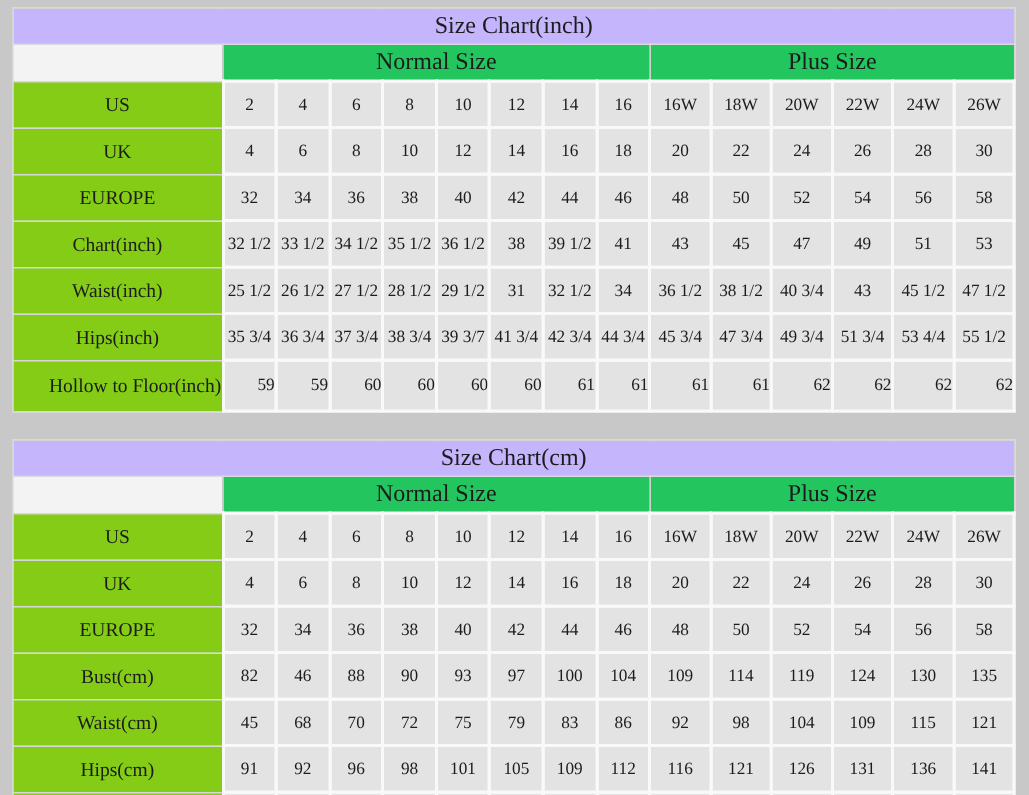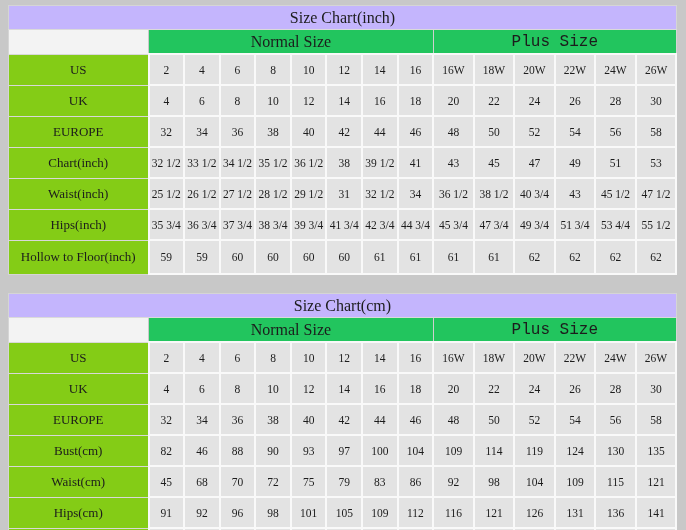--- a/index.html
+++ b/index.html
@@ -42,38 +42,37 @@
     background: #f3f3f3;
     border-right: 1px solid #c9c9c9;
   }
   td.group {
     background: #22c55e;
     height: 23px;
     font-size: 16px;
   }
   td.group-plus {
     border-left: 1px solid #cfcfcf;
-    font-family: Liberation Mono, monospace;
   }
   td.label {
     background: #84cc16;
     font-size: 13px;
     height: 29px;
     border-top: 1px solid #d8d8d8;
     border-right: 1px solid #d0d0d0;
   }
   td.cell {
     background: #e3e3e3;
     font-size: 11.5px;
     height: 29px;
     border: 2px solid #f9f9f9;
     white-space: nowrap;
     overflow: hidden;
   }
-  tbody tr:last-child td { height: 32px; }
+  tbody tr:last-child td { height: 32px; text-align: right; }
 </style>
 </head>
 <body>
 
 <table class="chart-table t1">
   <colgroup>
     <col class="c-label">
     <col class="c-n">
       <col class="c-n">
       <col class="c-n">
@@ -184,21 +183,21 @@
         <td class="cell plus">43</td>
         <td class="cell plus">45 1/2</td>
         <td class="cell plus">47 1/2</td>
       </tr>
       <tr>
         <td class="label">Hips(inch)</td>
         <td class="cell normal">35 3/4</td>
         <td class="cell normal">36 3/4</td>
         <td class="cell normal">37 3/4</td>
         <td class="cell normal">38 3/4</td>
-        <td class="cell normal">39 3/4</td>
+        <td class="cell normal">39 3/7</td>
         <td class="cell normal">41 3/4</td>
         <td class="cell normal">42 3/4</td>
         <td class="cell normal">44 3/4</td>
         <td class="cell plus">45 3/4</td>
         <td class="cell plus">47 3/4</td>
         <td class="cell plus">49 3/4</td>
         <td class="cell plus">51 3/4</td>
         <td class="cell plus">53 4/4</td>
         <td class="cell plus">55 1/2</td>
       </tr>

